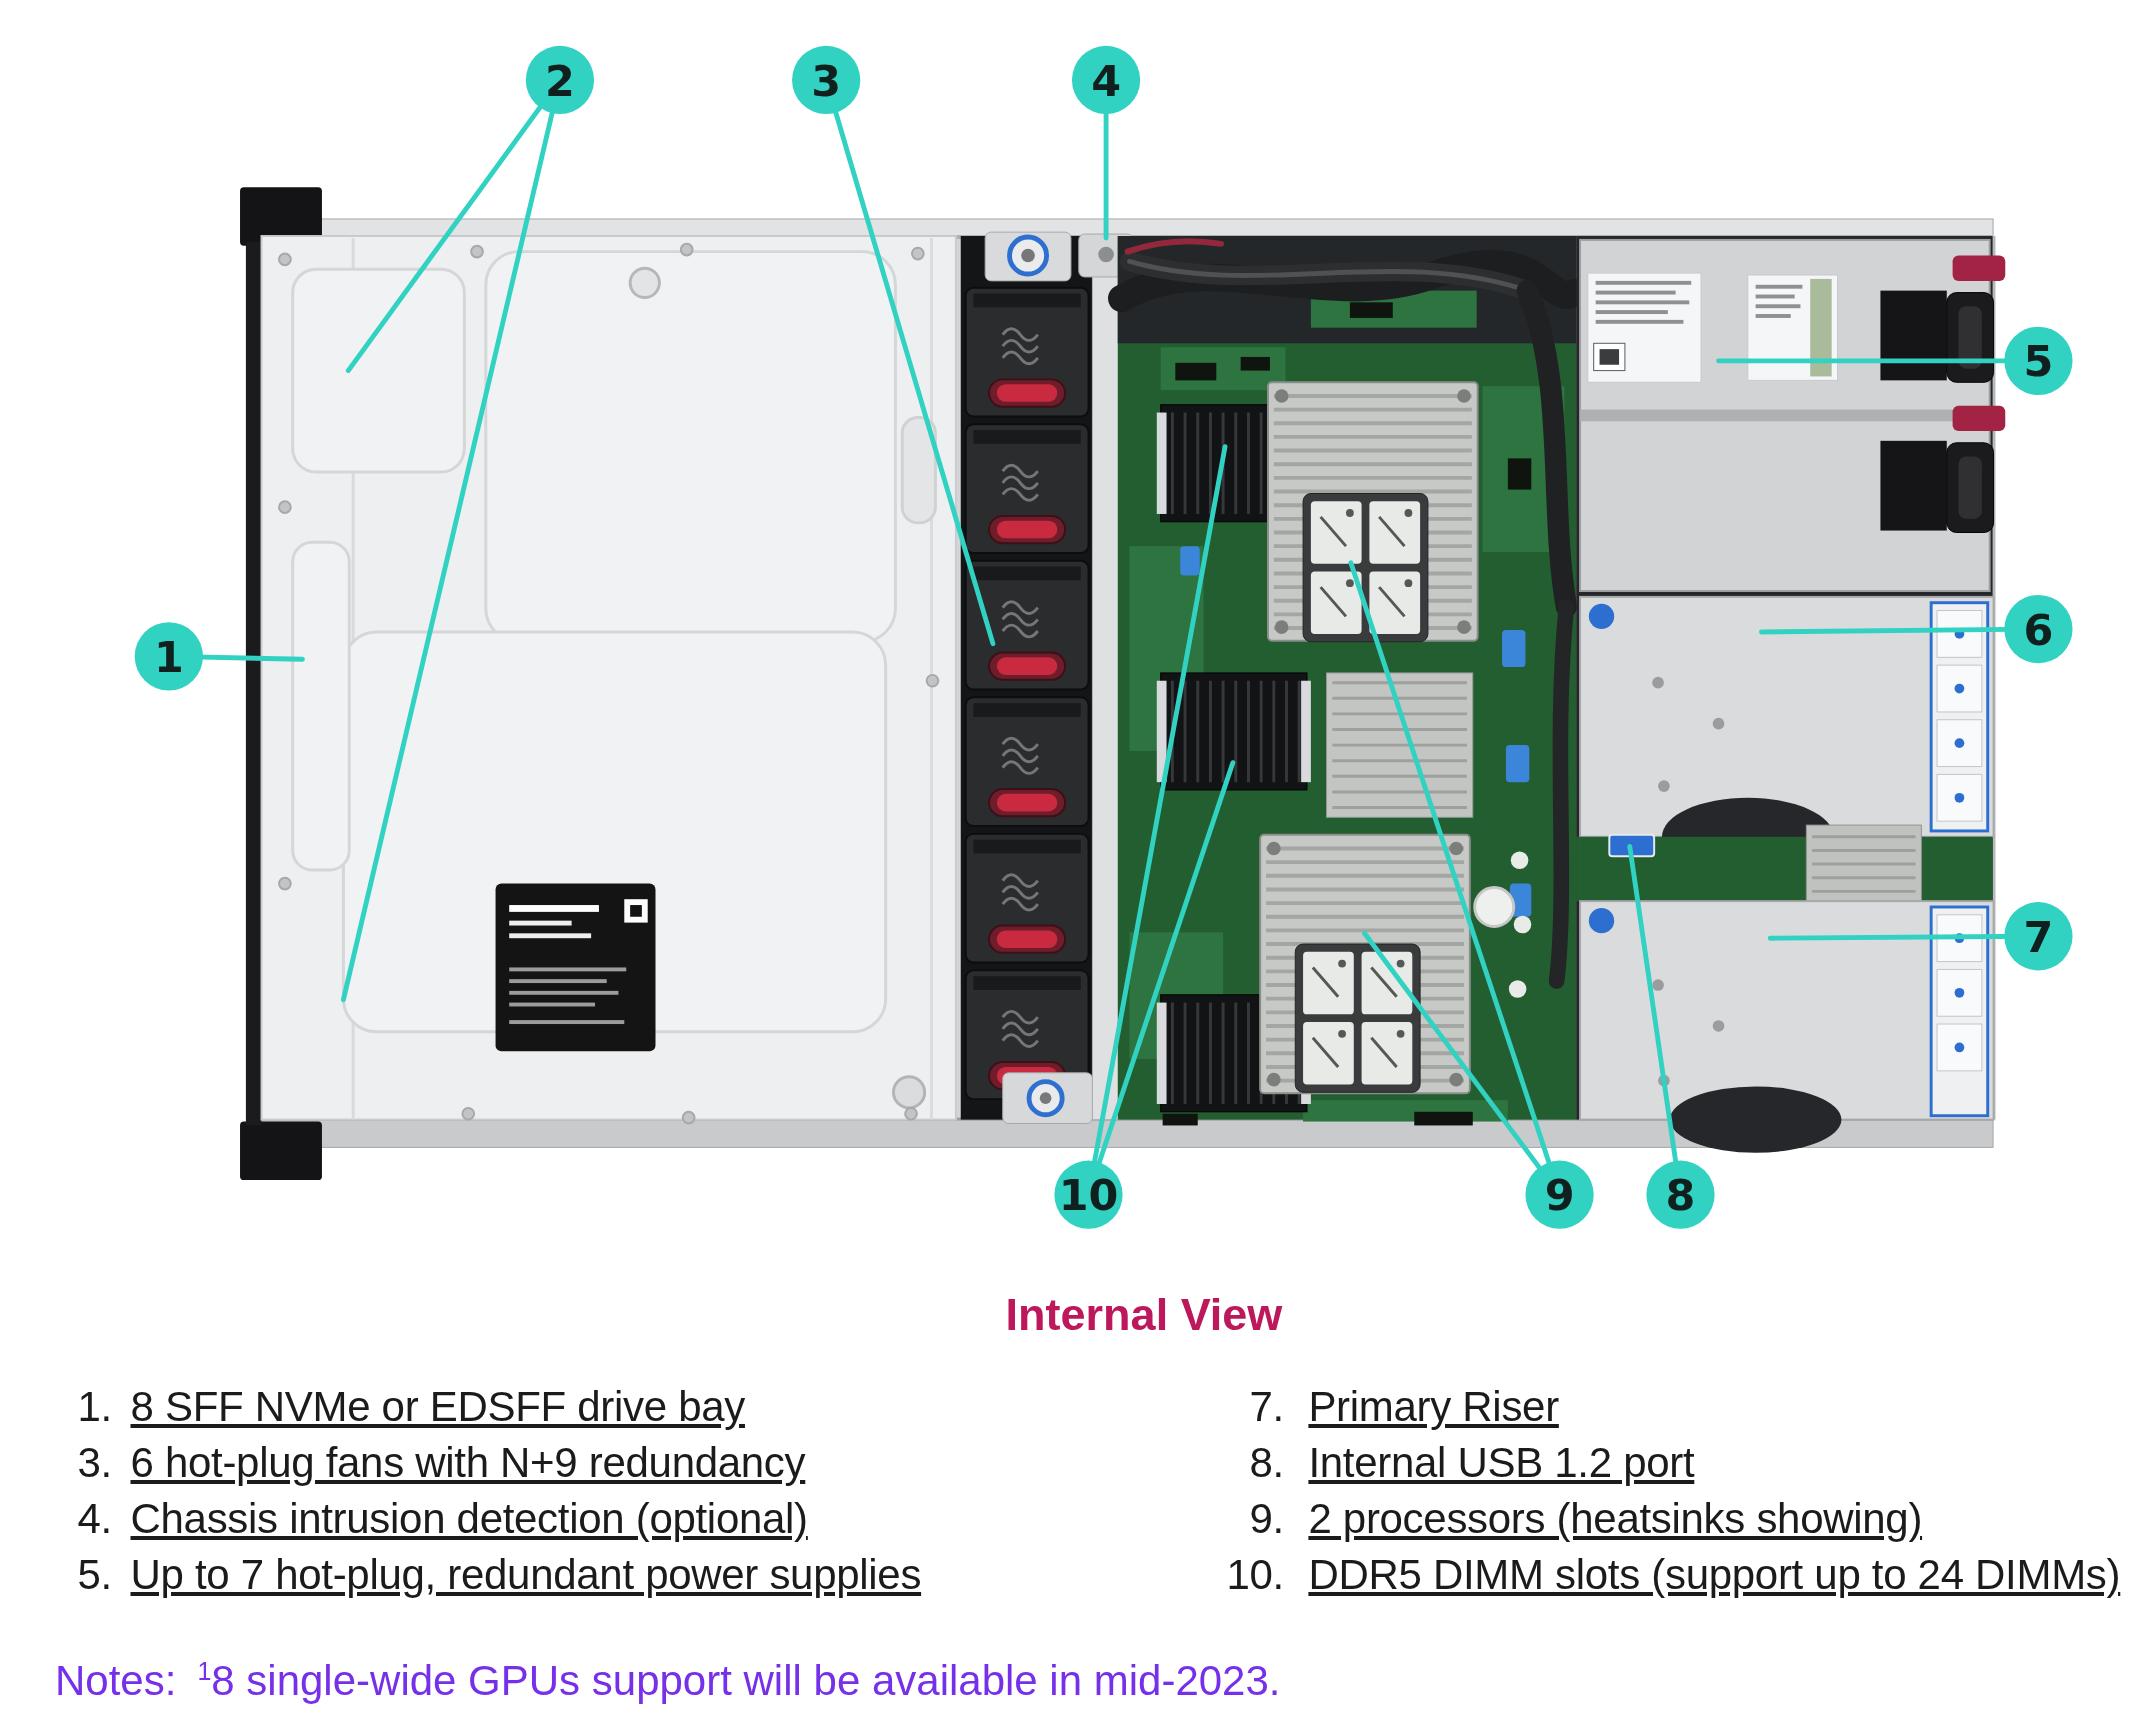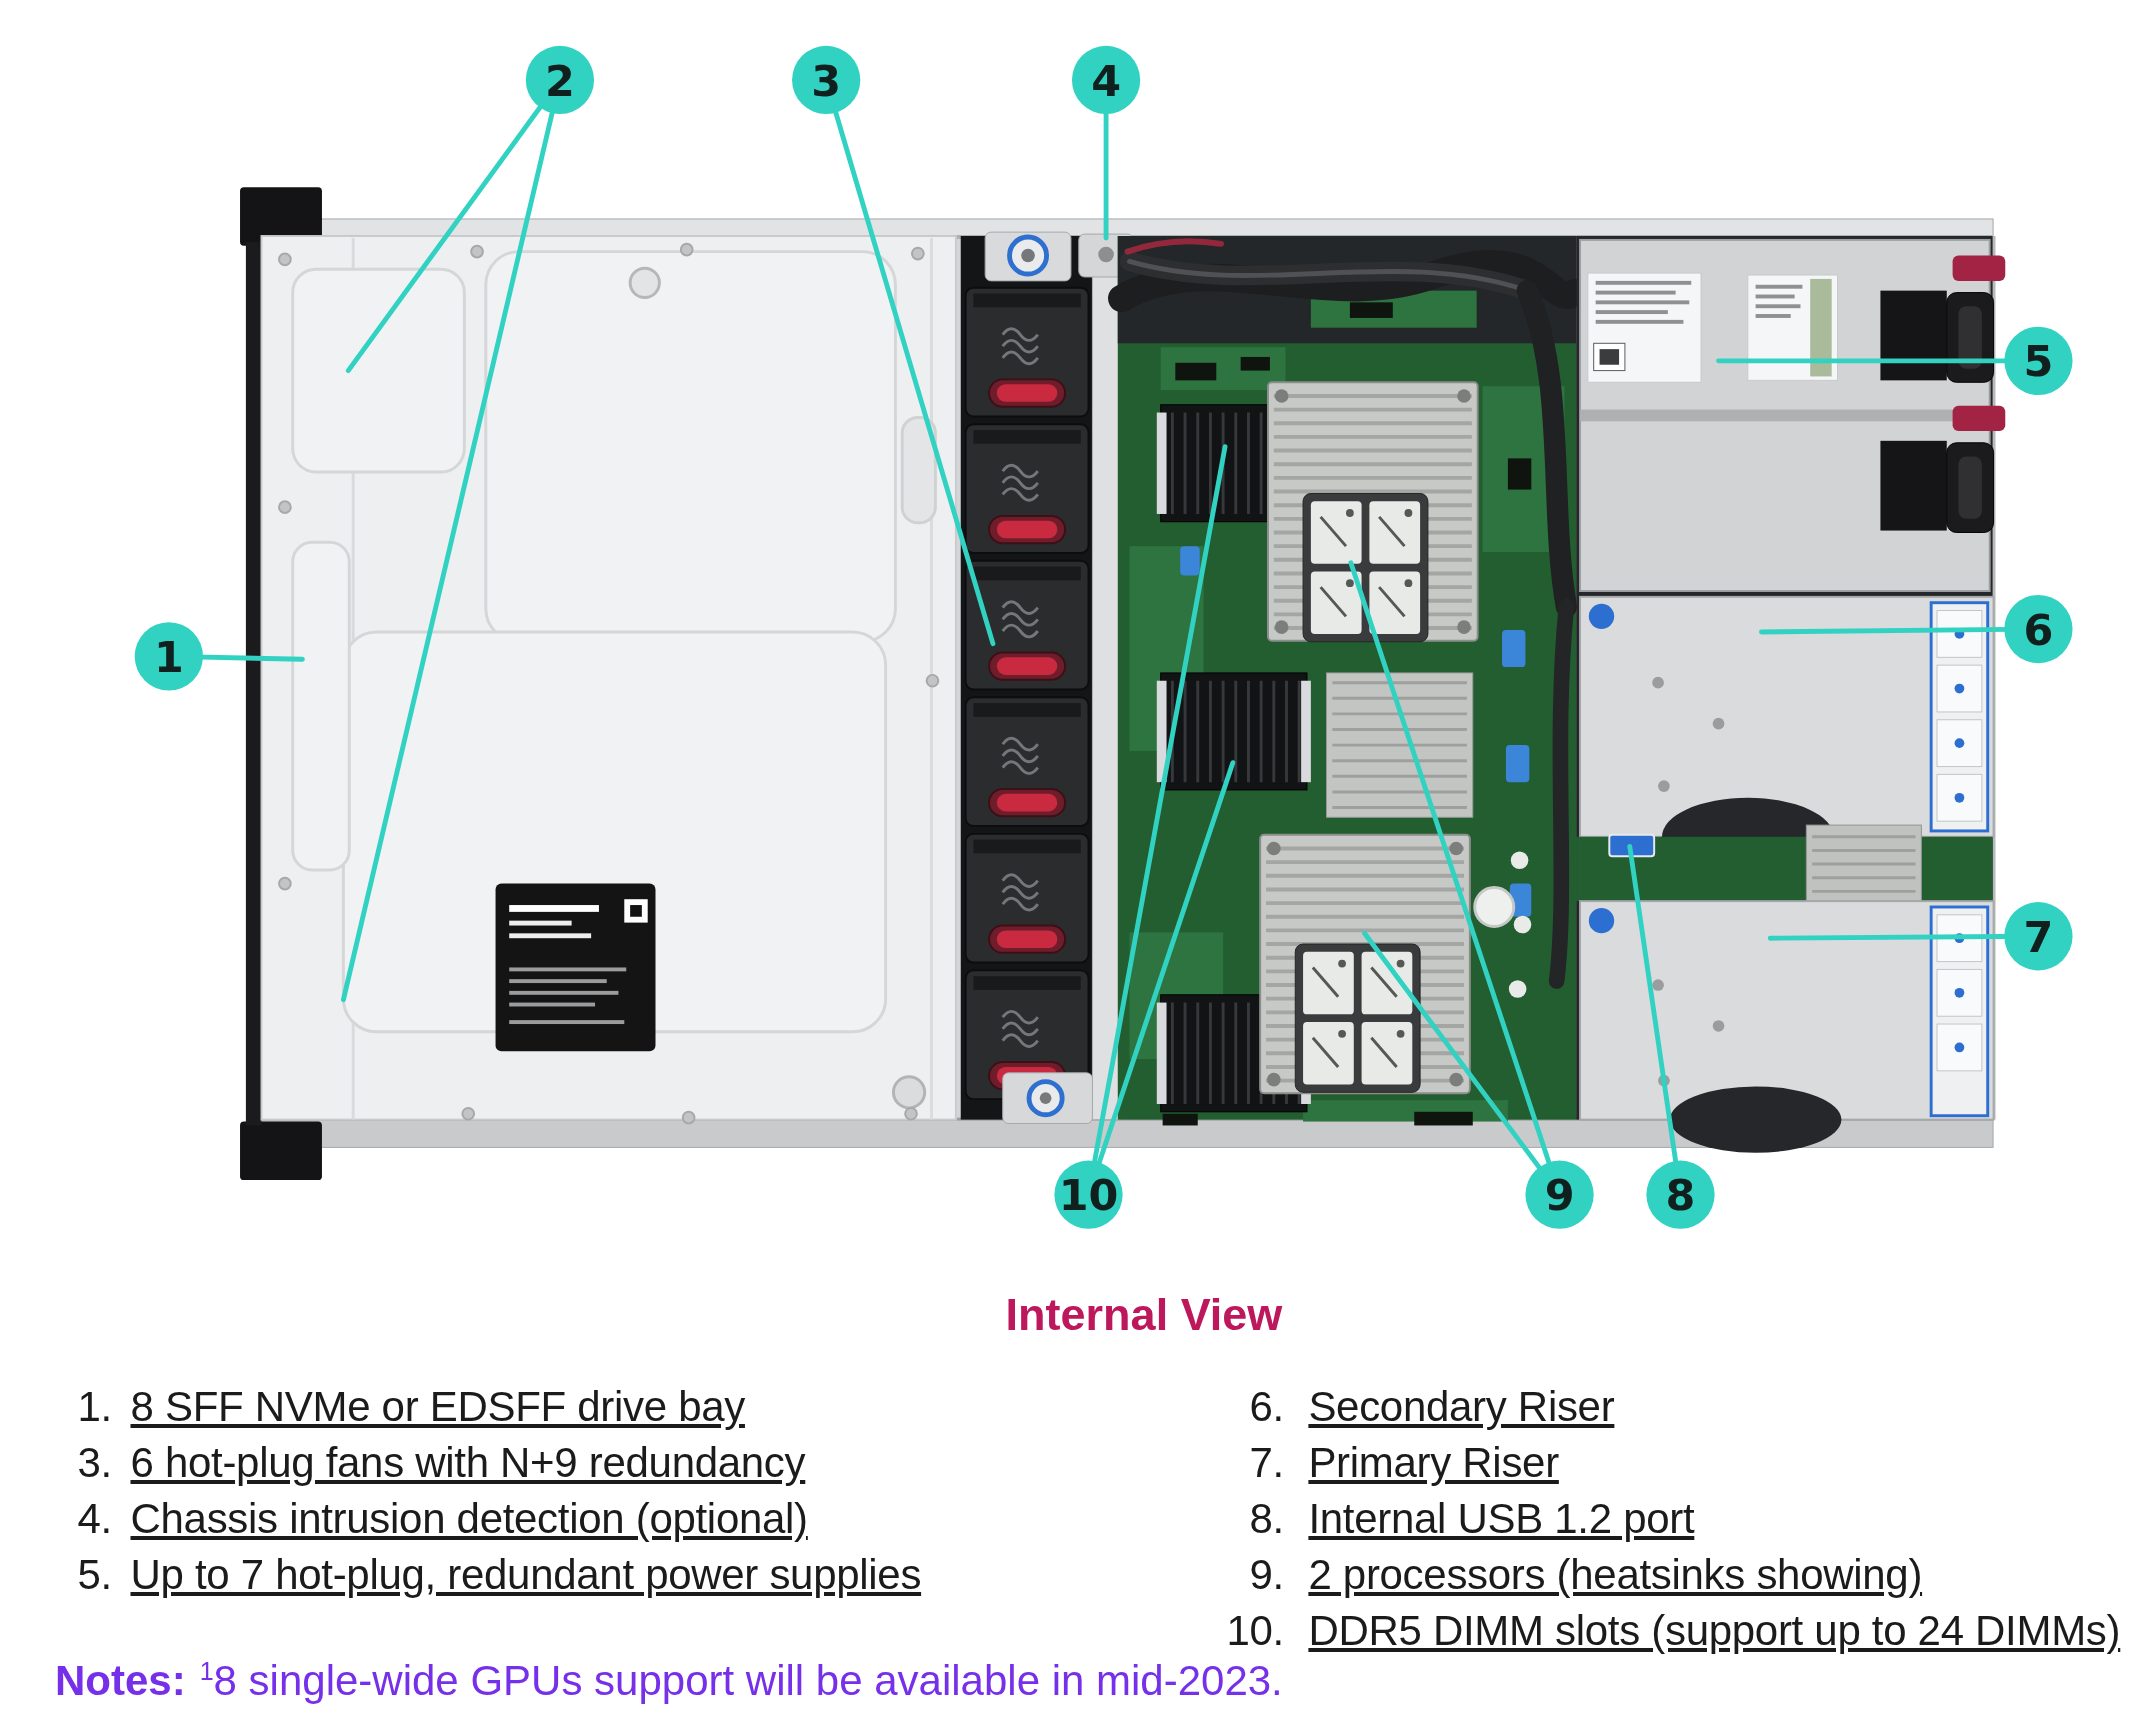--- a/index.html
+++ b/index.html
@@ -13,21 +13,21 @@
   .legend-col{position:absolute;top:1379px;text-decoration:underline;}
   #legend-left{left:55px;}
   #legend-right{left:1218px;}
   .legend-row{height:56px;line-height:56px;font-size:42px;white-space:nowrap;letter-spacing:-0.3px;}
   .legend-num{display:inline-block;text-align:right;}
   #legend-left .legend-num{width:57px;margin-right:18.5px;}
   #legend-right .legend-num{width:66px;margin-right:24.4px;}
   sup{font-size:25px;line-height:0;}
   .legend-row sup{color:#7630ea;}
   #notes-line{position:absolute;left:55px;top:1657px;font-size:42px;color:#7630ea;white-space:nowrap;}
-  #notes-line .notes-label{font-weight:bold;margin-right:14px;}
+  #notes-line .notes-label{font-weight:normal;margin-right:21px;}
 </style>
 </head>
 <body>
 
 <div id="page">
 
   <svg id="figure-svg" viewBox="0 0 2193 1779" xmlns="http://www.w3.org/2000/svg">
     <defs>
       <g id="fanmod">
         <rect x="0" y="0" width="126" height="132" rx="8" fill="#2b2c2e" stroke="#0c0d0f" stroke-width="2"></rect>
@@ -328,23 +328,20 @@
     <div class="legend-row">
       <span class="legend-num">4.</span><span>Chassis intrusion detection (optional)</span>
     </div>
     <div class="legend-row">
       <span class="legend-num">5.</span><span>Up to 7 hot-plug, redundant power supplies</span>
     </div>
   </div>
 
   <div id="legend-right" class="legend-col">
     <div class="legend-row">
-      <span class="legend-num">6.</span><span>Secondary Riser</span>
-    </div>
-    <div class="legend-row">
       <span class="legend-num">7.</span><span>Primary Riser</span>
     </div>
     <div class="legend-row">
       <span class="legend-num">8.</span><span>Internal USB 1.2 port</span>
     </div>
     <div class="legend-row">
       <span class="legend-num">9.</span><span>2 processors (heatsinks showing)</span>
     </div>
     <div class="legend-row">
       <span class="legend-num">10.</span><span>DDR5 DIMM slots (support up to 24 DIMMs)</span>

